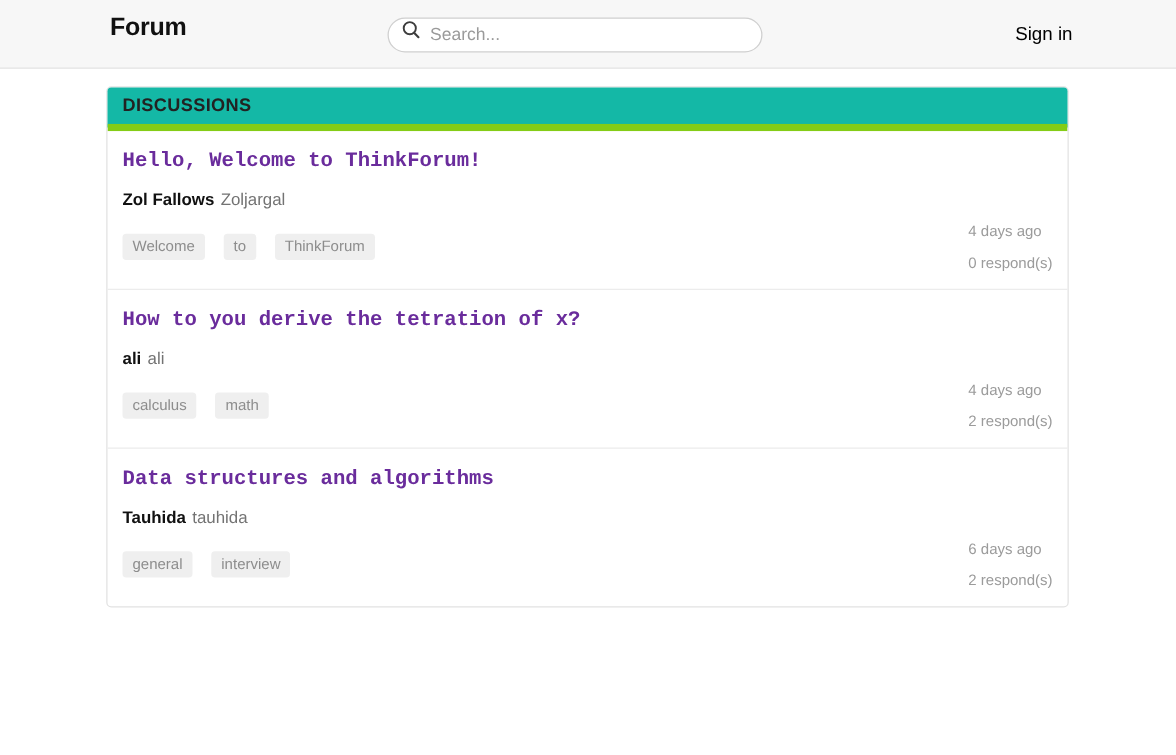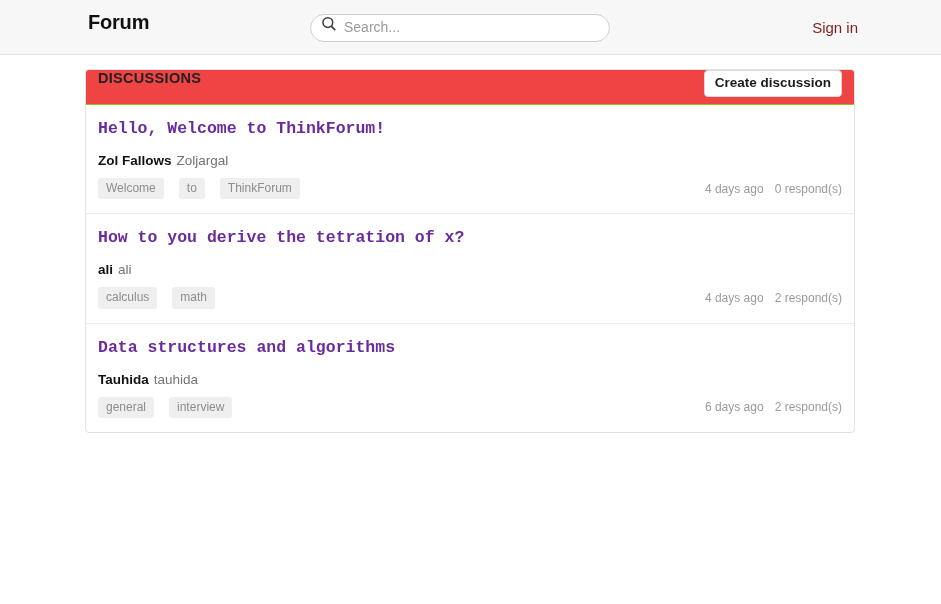--- a/index.html
+++ b/index.html
@@ -90,21 +90,21 @@
 
   .nav-right {
     position: absolute;
     right: 83px;
     top: 15px;
     display: flex;
     align-items: center;
     gap: 12px;
   }
   .signin-link {
-    color: #7f1d1d;
+    color: #000000;
     font-size: 15px;
     text-decoration: none;
     cursor: pointer;
     line-height: 26px;
   }
   .register-btn {
     background: #ec6d6d;
     color: #ffffff;
     font-size: 15px;
     font-weight: bold;
@@ -122,25 +122,25 @@
   }
   .card {
     width: 770px;
     margin: 0 0 0 85px;
     border: 1px solid #e2e2e2;
     border-radius: 4px;
     background: #ffffff;
     box-sizing: border-box;
   }
   .card-header {
-    background: #ef4444;
-    border-bottom: 1px solid #84cc16;
+    background: #14b8a6;
+    border-bottom: 6px solid #84cc16;
     height: 35px;
     display: flex;
-    align-items: flex-start;
+    align-items: center;
     justify-content: space-between;
     padding: 0 12px 0 12px;
     box-sizing: border-box;
     border-radius: 3px 3px 0 0;
   }
   .card-title {
     font-size: 14.5px;
     font-weight: bold;
     color: #222222;
     letter-spacing: 0.3px;
@@ -212,20 +212,21 @@
     line-height: 1.2;
     white-space: nowrap;
   }
   .meta {
     display: flex;
     gap: 11px;
     align-items: flex-start;
     font-size: 12px;
     color: #9b9b9b;
     white-space: nowrap;
+    flex-direction: column;
   }
 </style>
 </head>
 <body>
 
 <div class="navbar">
 
   <div class="brand">
     <span class="brand-rest">Forum</span>
   </div>
@@ -242,21 +243,20 @@
     <a class="signin-link" href="#">Sign in</a>
   </div>
 
 </div>
 
 <div class="page">
   <div class="card">
 
     <div class="card-header">
       <span class="card-title">DISCUSSIONS</span>
-      <button class="create-btn">Create discussion</button>
     </div>
 
     <div class="discussion">
       <a class="d-title" href="#">Hello, Welcome to ThinkForum!</a>
       <div class="d-author-line">
         <span class="d-author">Zol Fallows</span><span class="d-username">Zoljargal</span>
       </div>
       <div class="d-bottom">
         <div class="tags">
           <span class="tag">Welcome</span>

